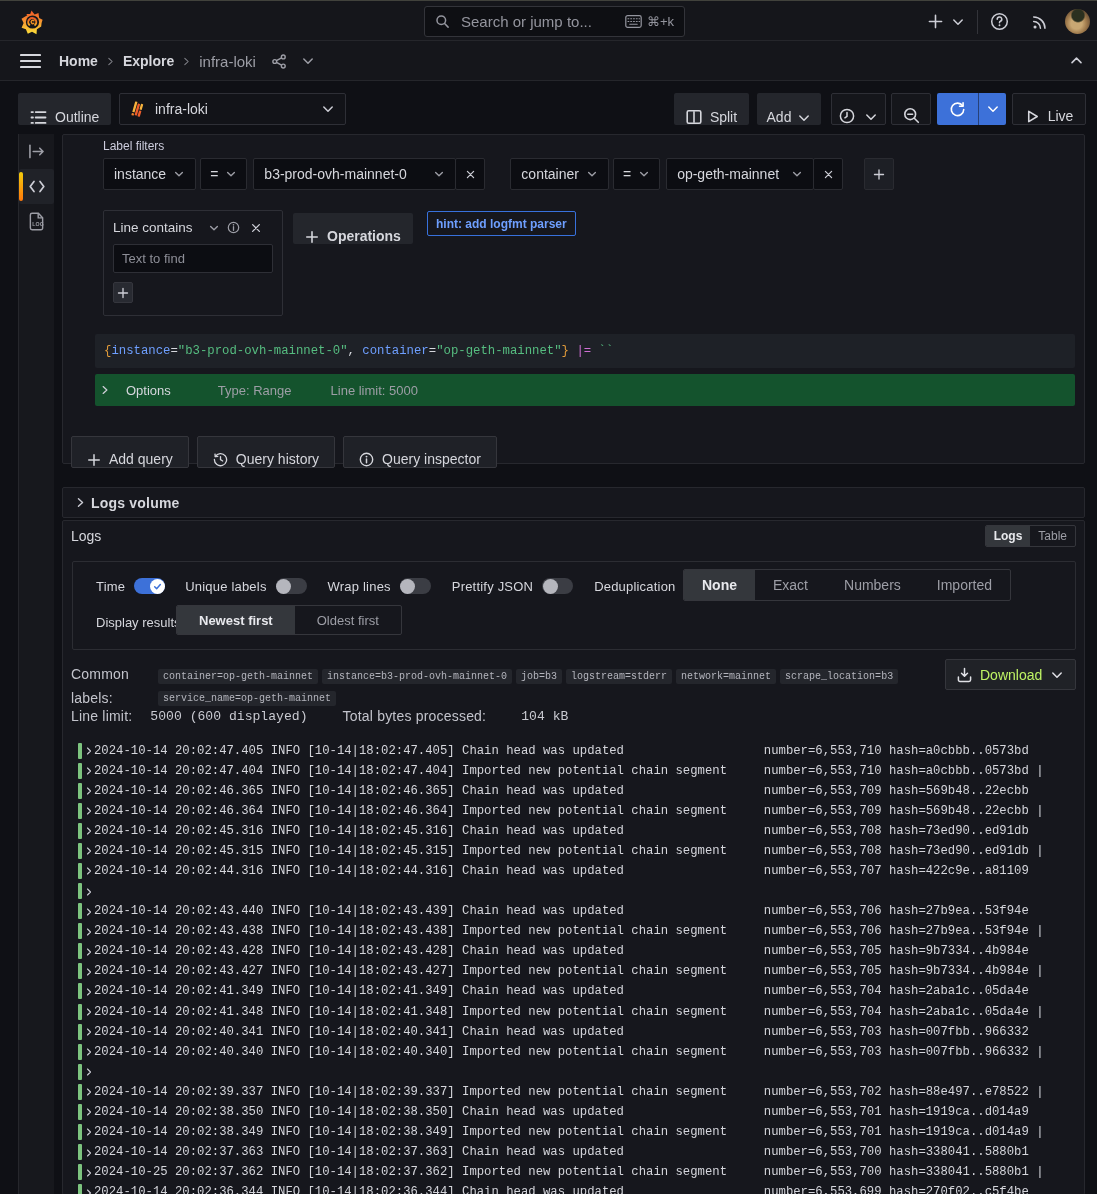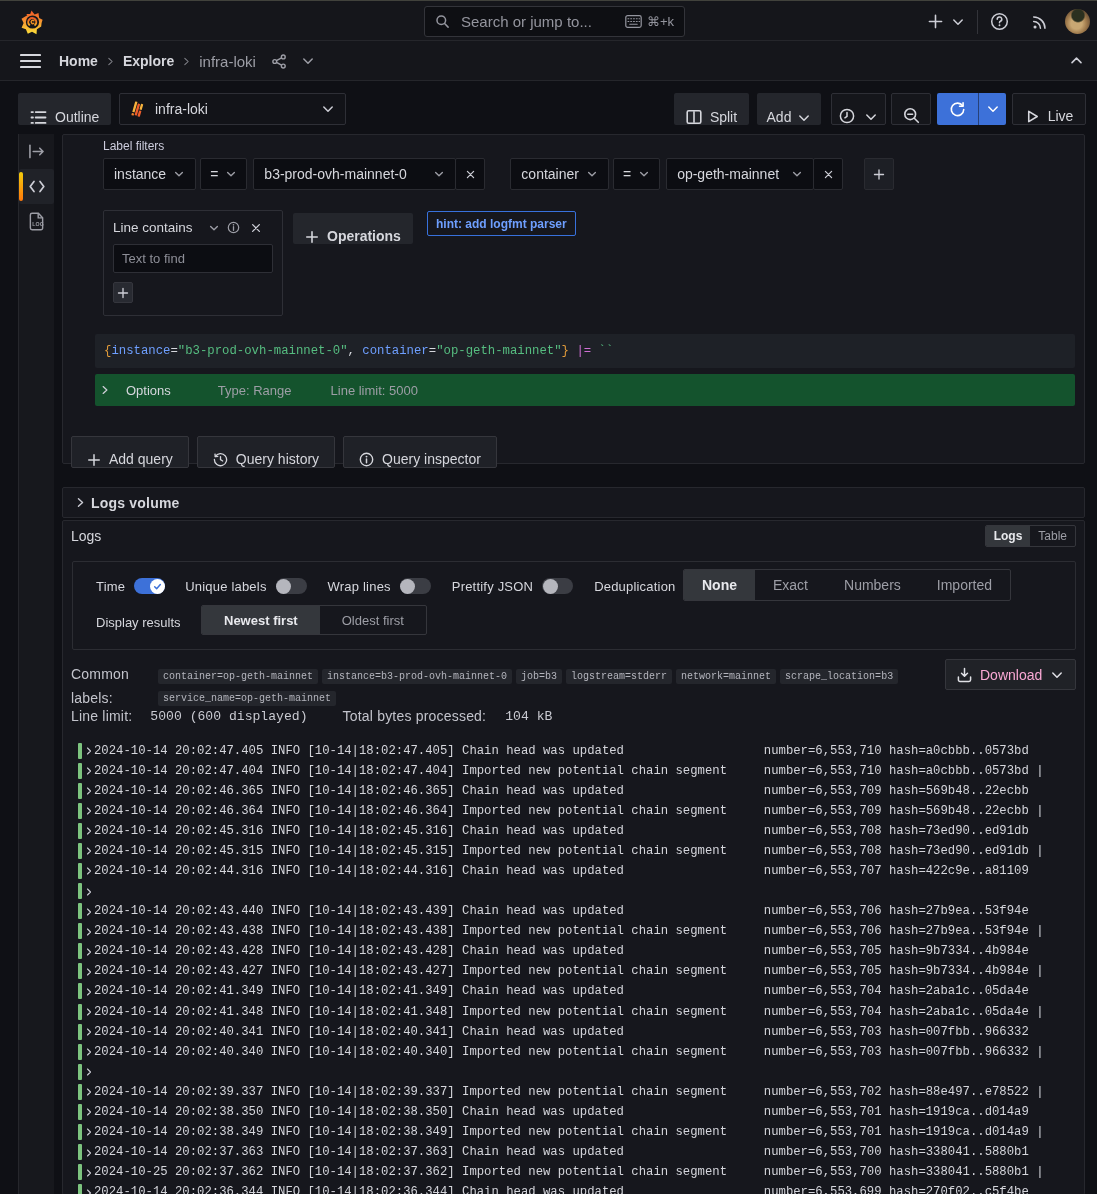--- a/index.html
+++ b/index.html
@@ -67,21 +67,21 @@
 .tgl.on{background:#3d71d9}
 .tgl.off{background:#3b3d44}
 .tgl .knob{position:absolute;top:0.5px;width:15px;height:15px;border-radius:50%;background:#fff}
 .tgl.on .knob{right:0.5px;display:flex;align-items:center;justify-content:center}
 .tgl.off .knob{left:0.5px;background:#b5b6bd}
 .dedup{height:32px;font-size:14px}
 .dedup .ropt{padding:0 18px}
 .dispres{height:30px;font-size:13px}
 .dispres .ropt{padding:0 22px}
 .pill{font-family:"Liberation Mono",monospace;font-size:10px;color:#b4b5bd;background:#24262c;border-radius:2px;padding:2px 5px;margin-right:4px}
-.dlbtn{position:absolute;height:31px;background:#202227;border:1px solid #35363c;border-radius:2px;display:flex;align-items:center;gap:8px;padding:0 11px;font-size:14px;font-weight:500;color:#f9a8d4}
+.dlbtn{position:absolute;height:31px;background:#202227;border:1px solid #35363c;border-radius:2px;display:flex;align-items:center;gap:8px;padding:0 11px;font-size:14px;font-weight:500;color:#bef264}
 .limitrow{position:absolute;font-size:14px;font-weight:500;letter-spacing:0.2px;color:#c3c4cc;display:flex;align-items:center}
 .limitrow .mono{font-family:"Liberation Mono",monospace;font-weight:400;font-size:13.1px;letter-spacing:0;color:#c9cad1}
 .logrow{position:relative;height:20.09px;white-space:pre}
 .lvlbar{position:absolute;left:15px;top:2px;width:3.5px;height:16px;border-radius:1px;background:#7dc47f}
 .rowchev{position:absolute;left:21.5px;top:6.5px}
 .logtxt{position:absolute;left:31px;top:3px;font-family:"Liberation Mono",monospace;font-size:12.27px;color:#d5d6dc;letter-spacing:0}
 </style></head>
 <body>
 <div class="topbar">
 <svg class="glogo" width="23" height="25" viewBox="0 0 23 25">
@@ -387,37 +387,37 @@
 <span style="width:21px"></span>
     <span>Deduplication</span>
 </div>
 <div class="abs radiogrp dedup" style="left:683px;top:569px">
 <span class="ropt sel">None</span>
     <span class="ropt">Exact</span>
     <span class="ropt">Numbers</span>
     <span class="ropt">Imported</span>
   </div>
 <div class="abs" style="left:96px;top:615px;font-size:13px;font-weight:500;color:#d6d7dd">Display results</div>
-<div class="abs radiogrp dispres" style="left:201px;top:605px">
+<div class="abs radiogrp dispres" style="left:176px;top:605px">
 <span class="ropt sel" style="font-weight:700">Newest first</span>
     <span class="ropt">Oldest first</span>
   </div>
 <div class="abs" style="left:71px;top:662px;font-size:14px;letter-spacing:0.2px;color:#c3c4cc;line-height:24px">Common<br>labels:</div>
 <div class="abs" style="left:158px;top:664px;width:780px;line-height:19.4px"><span class="pill">container=op-geth-mainnet</span><span class="pill">instance=b3-prod-ovh-mainnet-0</span><span class="pill">job=b3</span><span class="pill">logstream=stderr</span><span class="pill">network=mainnet</span><span class="pill">scrape_location=b3</span><br><span class="pill">service_name=op-geth-mainnet</span></div>
 <div class="abs dlbtn" style="left:945px;top:659px"><svg width="15" height="16" viewBox="0 0 16 17">
       <path d="M8 1.5 V9.5 M4.8 6.6 L8 9.8 L11.2 6.6" fill="none" stroke="#e0e1e6" stroke-width="1.6" stroke-linecap="round" stroke-linejoin="round"></path>
       <path d="M1.5 10.5 V13.6 a1.7 1.7 0 0 0 1.7 1.7 H12.8 a1.7 1.7 0 0 0 1.7 -1.7 V10.5" fill="none" stroke="#e0e1e6" stroke-width="1.6" stroke-linecap="round"></path>
     </svg>Download <svg width="14" height="14" viewBox="0 0 16 16" style="flex:none">
       <path d="M3.2 5.8 L8 10.6 L12.8 5.8" fill="none" stroke="#e0e1e6" stroke-width="1.7" stroke-linecap="round" stroke-linejoin="round"></path>
     </svg></div>
 <div class="abs limitrow" style="left:71px;top:708px">
     <span>Line limit:</span>
     <span class="mono" style="margin-left:18px">5000 (600 displayed)</span>
     <span style="margin-left:35px">Total bytes processed:</span>
-    <span class="mono" style="margin-left:19px">104 kB</span>
+    <span class="mono" style="margin-left:35px">104 kB</span>
   </div>
 <div class="abs" style="left:63px;top:740.5px;width:1021px;overflow:hidden;height:453px">
     <div class="logrow"><span class="lvlbar"></span><svg class="rowchev" width="7" height="8" viewBox="0 0 14 16">
         <path d="M5 2 L11 8 L5 14" fill="none" stroke="#cdced6" stroke-width="2.2" stroke-linecap="round" stroke-linejoin="round"></path>
       </svg><span class="logtxt">2024-10-14 20:02:47.405 INFO [10-14|18:02:47.405] Chain head was updated                   number=6,553,710 hash=a0cbbb..0573bd</span></div>
 <div class="logrow"><span class="lvlbar"></span><svg class="rowchev" width="7" height="8" viewBox="0 0 14 16">
         <path d="M5 2 L11 8 L5 14" fill="none" stroke="#cdced6" stroke-width="2.2" stroke-linecap="round" stroke-linejoin="round"></path>
       </svg><span class="logtxt">2024-10-14 20:02:47.404 INFO [10-14|18:02:47.404] Imported new potential chain segment     number=6,553,710 hash=a0cbbb..0573bd |</span></div>
 <div class="logrow"><span class="lvlbar"></span><svg class="rowchev" width="7" height="8" viewBox="0 0 14 16">
         <path d="M5 2 L11 8 L5 14" fill="none" stroke="#cdced6" stroke-width="2.2" stroke-linecap="round" stroke-linejoin="round"></path>

